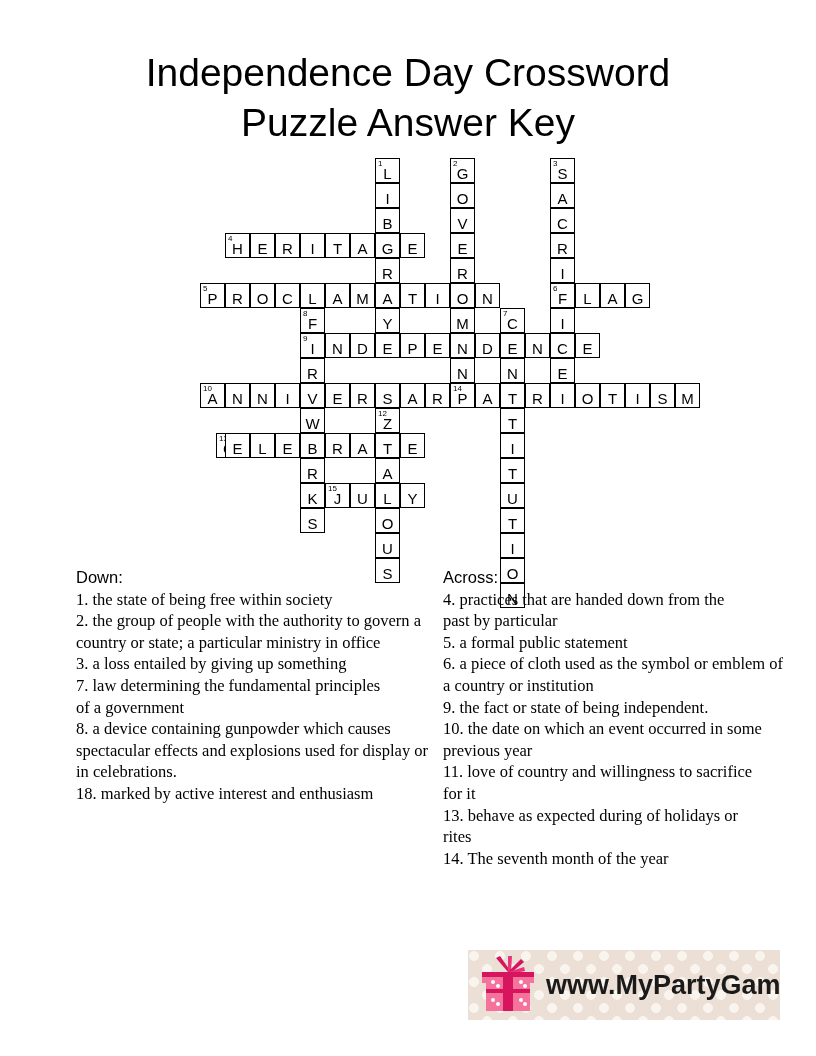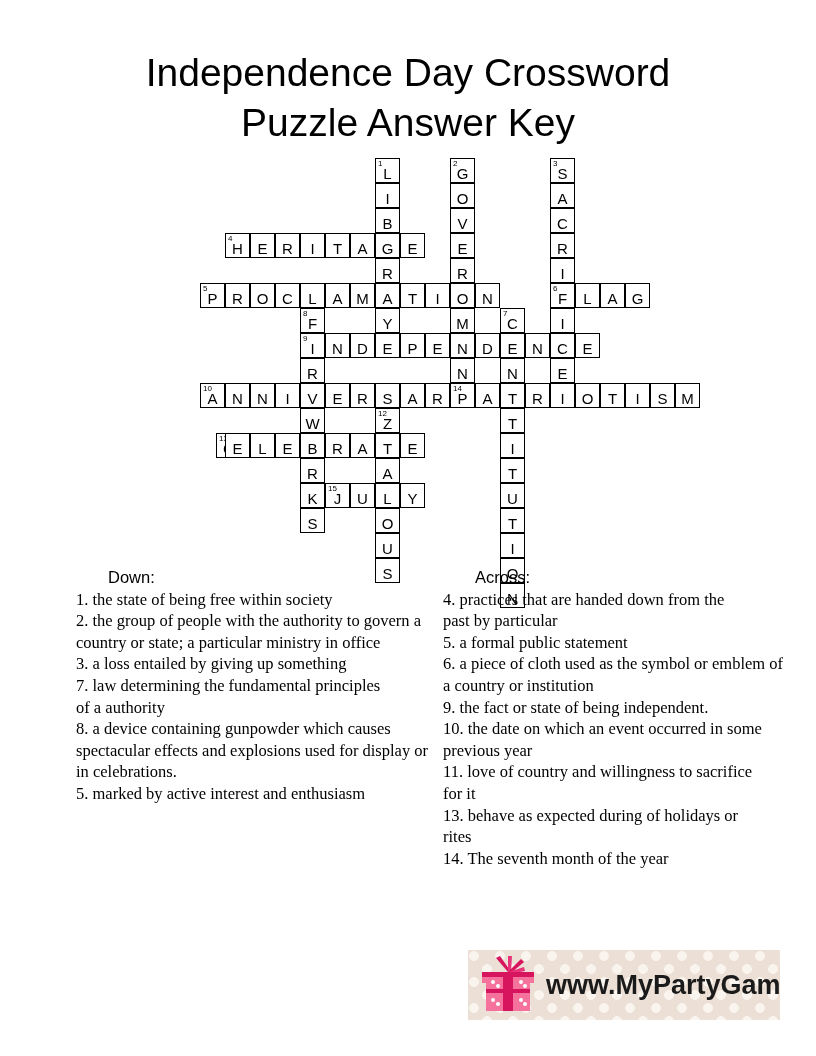--- a/index.html
+++ b/index.html
@@ -67,21 +67,21 @@
   }
 
   
   .clues {
     position: absolute;
     font-size: 16.5px;
     line-height: 21.6px;
   }
   #clues-down  { left: 76px;  top: 567px; width: 355px; }
   #clues-across{ left: 443px; top: 567px; width: 350px; }
-  .clues .heading { display: block; margin-left: 32px; }
+  .clues .heading { display: block; }
   .clues .clue { display: block; font-family: Liberation Serif, serif; }
 
   
   #footer-banner {
     position: absolute;
     left: 468px;
     top: 950px;
     width: 312px;
     height: 70px;
     background-color: #ecdfd5;
@@ -463,23 +463,23 @@
       <span class="letter">N</span>
     </div>
   </div>
 
 <div class="clues" id="clues-down">
   <span class="heading">Down:</span>
 <span class="clue">1. the state of being free within society</span>
     <span class="clue">2. the group of people with the authority to govern a country or state; a particular ministry in office</span>
     <span class="clue">3. a loss entailed by giving up something</span>
     <span class="clue">7. law determining the fundamental principles</span>
-    <span class="clue">of a authority</span>
+    <span class="clue">of a government</span>
     <span class="clue">8. a device containing gunpowder which causes spectacular effects and explosions used for display or in celebrations.</span>
-    <span class="clue">5. marked by active interest and enthusiasm</span>
+    <span class="clue">18. marked by active interest and enthusiasm</span>
   </div>
 
 <div class="clues" id="clues-across">
   <span class="heading">Across:</span>
 <span class="clue">4. practices that are handed down from the</span>
     <span class="clue">past by particular</span>
     <span class="clue">5. a formal public statement</span>
     <span class="clue">6. a piece of cloth used as the symbol or emblem of a country or institution</span>
     <span class="clue">9. the fact or state of being independent.</span>
     <span class="clue">10. the date on which an event occurred in some previous year</span>

